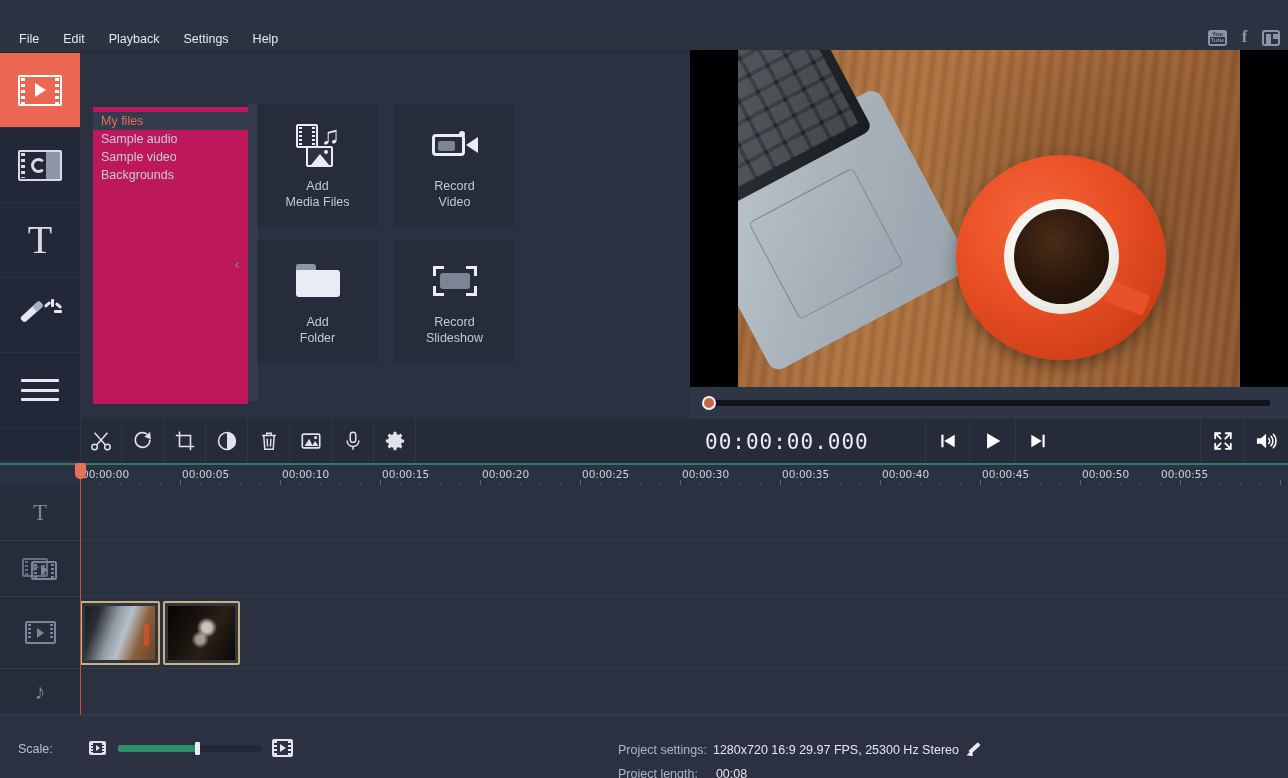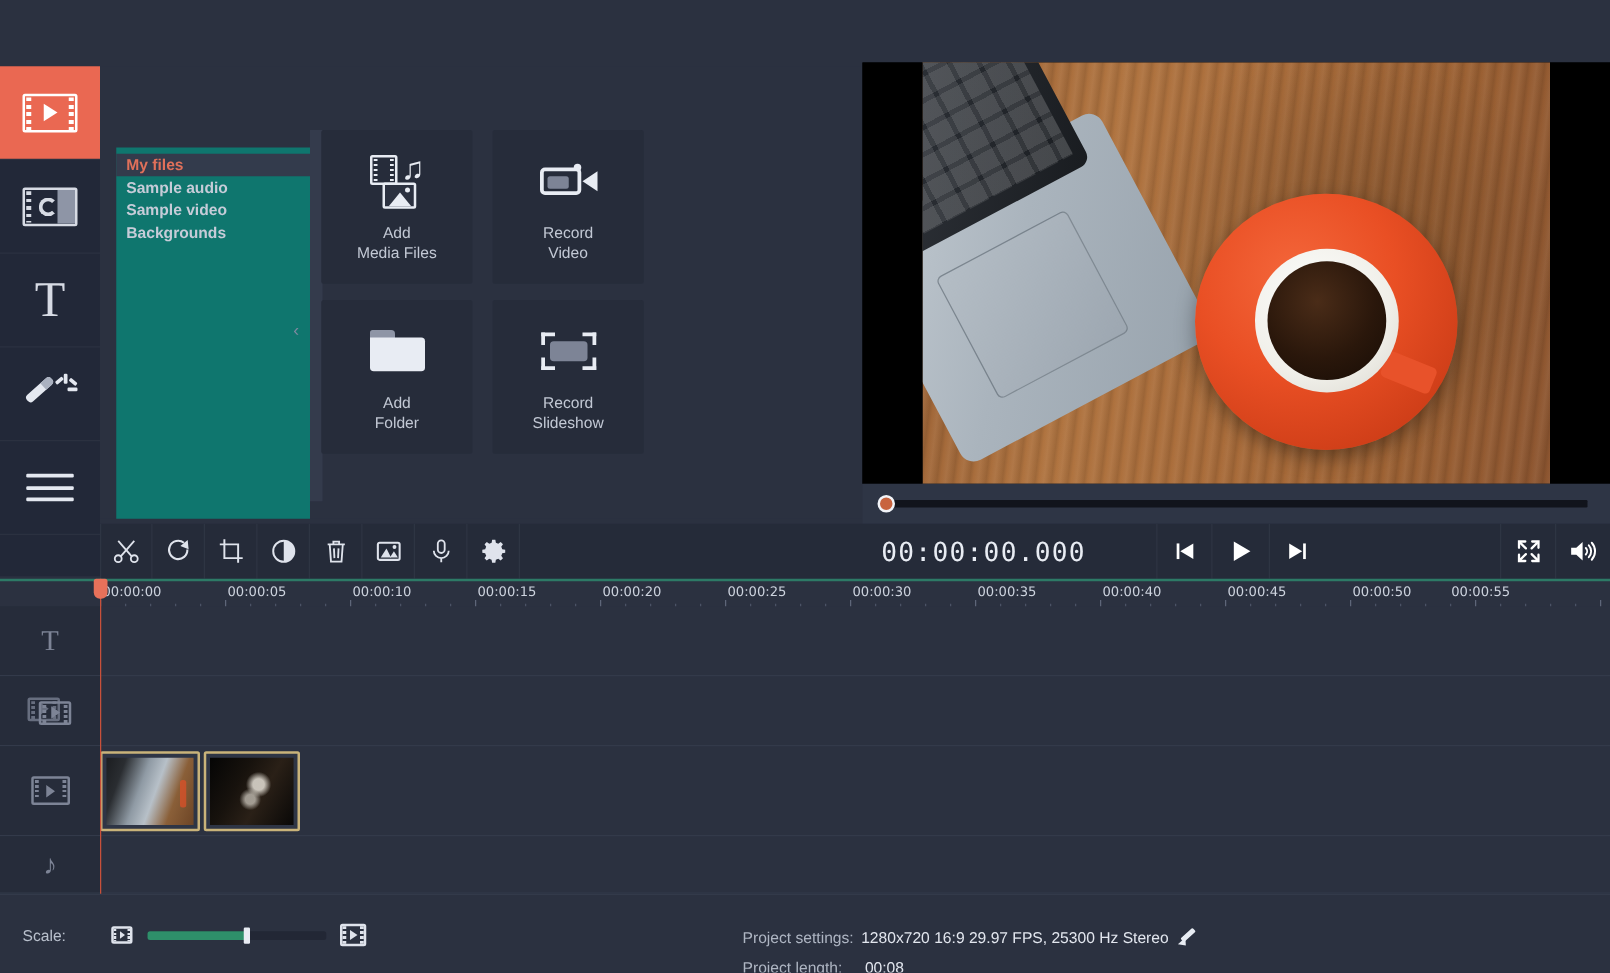--- a/index.html
+++ b/index.html
@@ -174,22 +174,22 @@
   
   .import-panel {
     position: absolute; left: 80px; top: 53px; width: 610px; height: 362px;
     background: #2b3140;
   }
   .import-title {
     text-align: center; font-size: 22px; color: #c9cfdb; margin-top: 13px;
     letter-spacing: .3px;
   }
   .src-list {
-    position: absolute; left: 13px; top: 65px; width: 155px; height: 297px;
-    background: #0f766e; padding-top: 5px; font-weight: bold;
+    position: absolute; left: 13px; top: 54px; width: 155px; height: 297px;
+    background: #be185d; padding-top: 5px;
   }
   .src-item {
     font-size: 12.5px; color: #c6ccd8; padding: 2px 0 2px 8px; cursor: pointer;
   }
   .src-item.sel { background: #333b4c; color: #e0705a; }
   .src-scroll {
     position: absolute; left: 168px; top: 51px; width: 10px; height: 297px;
     background: #343b4c;
   }
   .panel-collapse {
@@ -514,21 +514,21 @@
     background: #222735; border-radius: 2px; cursor: pointer;
   }
   .scale-fill {
     position: absolute; left: 0; top: 0; height: 7px; background: #2e8f6a; border-radius: 2px;
   }
   .scale-knob {
     position: absolute; top: -3px; width: 5px; height: 13px;
     background: #e8ecf3; border-radius: 1px; cursor: pointer;
   }
   .proj-row {
-    position: absolute; left: 594px; font-size: 12.5px; color: #c4cad6;
+    position: absolute; left: 618px; font-size: 12.5px; color: #c4cad6;
     display: flex; align-items: center;
   }
   .proj-label { color: #aeb5c2; }
   .proj-val { margin-left: 6px; color: #e2e6ee; }
   .pencil {
     margin-left: 8px; width: 14px; height: 14px; position: relative; cursor: pointer;
   }
   .pencil-body {
     position: absolute; left: 1px; top: 3px; width: 13px; height: 4px;
     background: #e8ecf3; transform: rotate(-42deg); border-radius: 1px;
@@ -538,20 +538,35 @@
     border-left: 4px solid transparent; border-right: 4px solid transparent;
     border-top: 5px solid #e8ecf3; transform: rotate(-42deg);
   }
 </style>
 </head>
 <body>
 
 <div id="app">
 
 
+  <div class="menubar">
+    <div class="menu-item">File</div>
+    <div class="menu-item">Edit</div>
+    <div class="menu-item">Playback</div>
+    <div class="menu-item">Settings</div>
+    <div class="menu-item">Help</div>
+    <div class="social">
+      <div class="yt-ico">
+        <div class="l1">You</div>
+          <div class="l2">Tube</div>
+      </div>
+      <div class="fb-ico">f</div>
+      <div class="mv-ico"></div>
+    </div>
+  </div>
 
   <div class="rail">
     <div class="rail-btn active">
       <div class="filmstrip">
           <div class="tri-play"></div>
         </div>
     </div>
     <div class="rail-btn">
       <div class="trans-ico">
           <div class="trans-c"></div>

